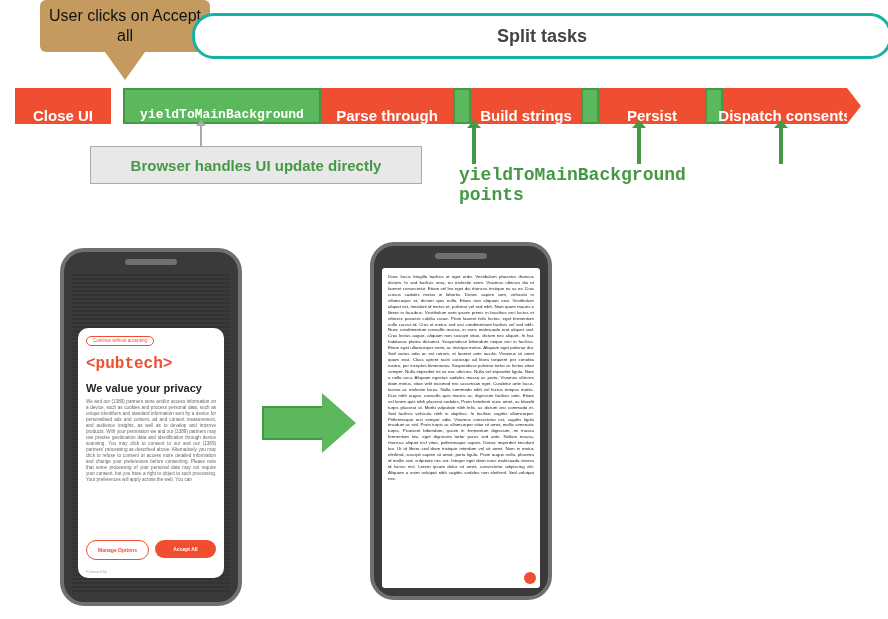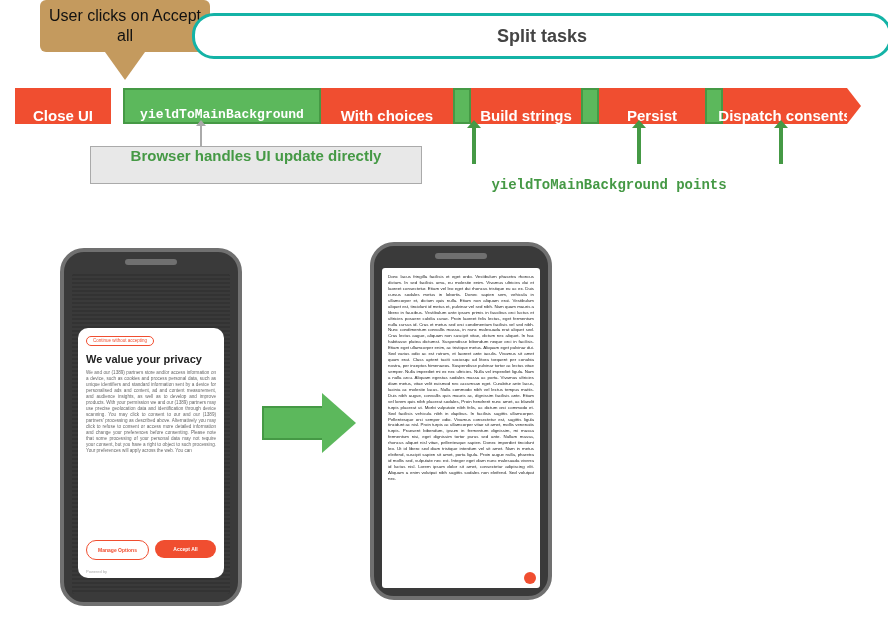--- a/index.html
+++ b/index.html
@@ -120,20 +120,21 @@
   
   .handles {
     position: absolute;
     left: 90px;
     top: 146px;
     width: 330px;
     height: 36px;
     background: var(--gray-box);
     border: 1px solid var(--gray-border);
     display: flex;
+    align-items: center;
     justify-content: center;
     font-weight: 700;
     font-size: 15px;
     color: var(--green-dark);
   }
   .handles-arrow {
     position: absolute;
     left: 200px;
     top: 125px;
     width: 2px;
@@ -154,21 +155,21 @@
     position: absolute;
     left: 459px;
     top: 170px;
     width: 300px;
     height: 30px;
     display: flex;
     align-items: center;
     justify-content: center;
     font-family: "Courier New", monospace;
     font-weight: 700;
-    font-size: 14px;
+    font-size: 18px;
     color: var(--green-dark);
   }
   .up-arrow {
     position: absolute;
     width: 4px;
     background: var(--green-dark);
   }
   .up-arrow:before{
     content:"";
     position:absolute;
@@ -327,21 +328,21 @@
   </div>
 
   <div class="timeline">
     <div class="seg red w1">
         <span>Close UI</span>
       </div>
     <div class="seg green w2">
         <span>yieldToMainBackground</span>
       </div>
     <div class="seg red w3">
-        <span>With choices</span>
+        <span>Parse through</span>
       </div>
     <div class="seg green thin"></div>
     <div class="seg red w4">
         <span>Build strings</span>
       </div>
     <div class="seg green thin"></div>
     <div class="seg red w5">
         <span>Persist</span>
       </div>
     <div class="seg green thin"></div>
@@ -362,20 +363,21 @@
   <div class="ypoints">
     <span>yieldToMainBackground points</span>
   </div>
 
   <div class="phone phone1">
     <div class="notch"></div>
     <div class="screen">
       <div class="bg-blur"></div>
       <div class="dialog">
         <span class="chip">Continue without accepting</span>
+        <div class="logo">&lt;pubtech&gt;</div>
         <div class="title">We value your privacy</div>
         <div class="body">We and our (1389) partners store and/or access information on a device, such as cookies and process personal data, such as unique identifiers and standard information sent by a device for personalised ads and content, ad and content measurement, and audience insights, as well as to develop and improve products. With your permission we and our (1389) partners may use precise geolocation data and identification through device scanning. You may click to consent to our and our (1389) partners' processing as described above. Alternatively you may click to refuse to consent or access more detailed information and change your preferences before consenting. Please note that some processing of your personal data may not require your consent, but you have a right to object to such processing. Your preferences will apply across the web. You can</div>
         <div class="btnrow">
           <div class="btn outline">Manage Options</div>
           <div class="btn solid">Accept All</div>
         </div>
         <div class="footer">Powered by</div>
       </div>
     </div>
   </div>

